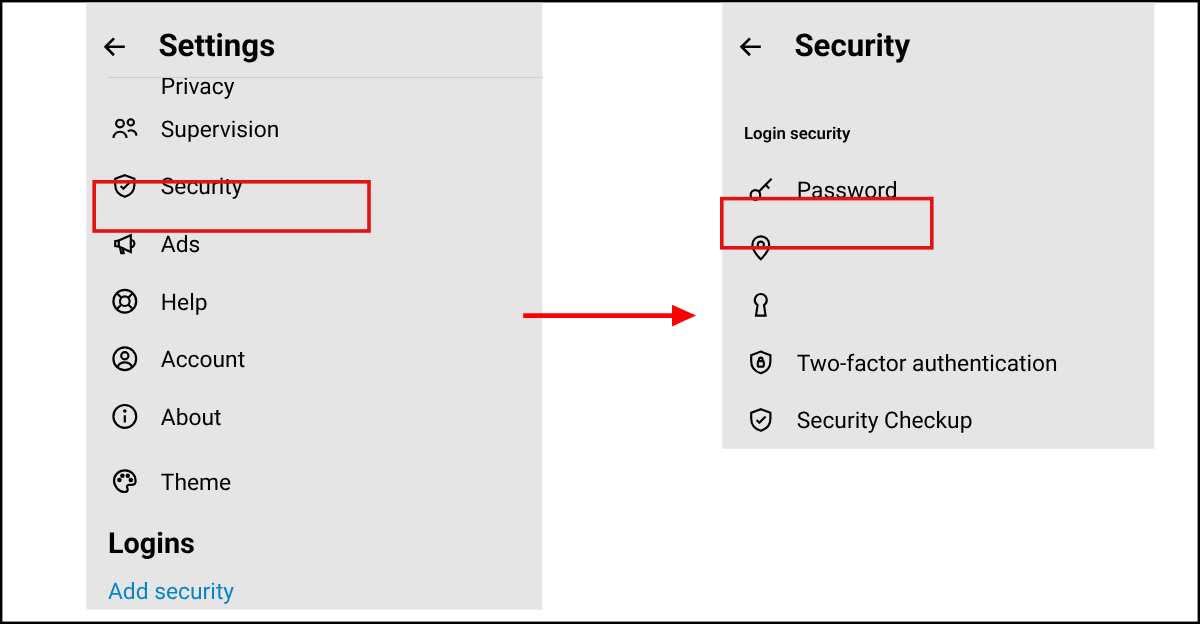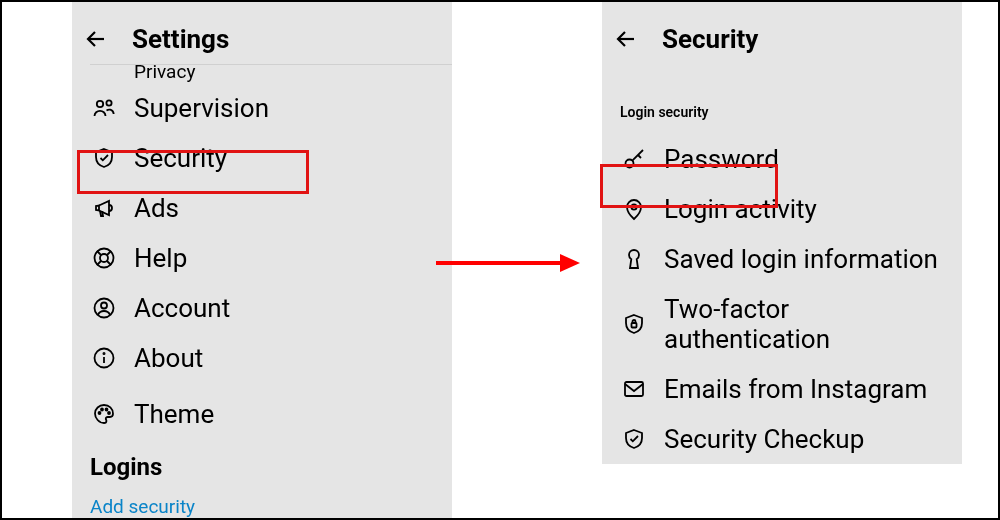--- a/index.html
+++ b/index.html
@@ -81,23 +81,24 @@
     flex-shrink: 0;
   }
   .menu-item .icon-slot svg {
     width: 24px;
     height: 24px;
     stroke: #000;
     stroke-width: 1.8;
     fill: none;
   }
   .menu-item-label {
-    font-size: 26px;
+    font-size: 19px;
     color: #000;
     font-weight: 400;
+    text-align: right;
   }
   .section-heading {
     font-size: 24px;
     color: #000;
     font-weight: 700;
     padding: 14px 0 2px 18px;
   }
   .link-item {
     font-size: 19px;
     color: #0a84c8;
@@ -298,52 +299,41 @@
         <span class="menu-item-label">Password</span>
       </div>
 
       <div class="menu-item">
         <span class="icon-slot">
           <svg viewBox="0 0 24 24">
               <path d="M12 22s7-6.2 7-12a7 7 0 0 0-14 0c0 5.8 7 12 7 12z"></path>
               <circle cx="12" cy="10" r="2.6"></circle>
             </svg>
         </span>
-        <span class="menu-item-label">Login activity</span>
       </div>
 
       <div class="menu-item">
         <span class="icon-slot">
           <svg viewBox="0 0 24 24">
               <path d="M12 3a5 5 0 0 1 5 5c0 1.8-.9 3.3-2.3 4.2L16 21H8l1.3-8.8A5 5 0 0 1 7 8a5 5 0 0 1 5-5z"></path>
             </svg>
         </span>
-        <span class="menu-item-label">Saved login information</span>
       </div>
 
       <div class="menu-item">
         <span class="icon-slot">
           <svg viewBox="0 0 24 24">
               <path d="M12 3l8 3v5c0 5-3.4 8.6-8 10-4.6-1.4-8-5-8-10V6l8-3z"></path>
               <rect x="9.5" y="11" width="5" height="4.5" rx="0.8"></rect>
               <path d="M10.5 11V9.5a1.5 1.5 0 0 1 3 0V11"></path>
             </svg>
         </span>
         <span class="menu-item-label">Two-factor authentication</span>
       </div>
 
-      <div class="menu-item">
-        <span class="icon-slot">
-          <svg viewBox="0 0 24 24">
-              <rect x="3" y="5" width="18" height="14" rx="1.5"></rect>
-              <path d="M3 7l9 7 9-7"></path>
-            </svg>
-        </span>
-        <span class="menu-item-label">Emails from Instagram</span>
-      </div>
 
       <div class="menu-item">
         <span class="icon-slot">
           <svg viewBox="0 0 24 24">
               <path d="M12 3l8 3v5c0 5-3.4 8.6-8 10-4.6-1.4-8-5-8-10V6l8-3z"></path>
               <path d="M8.5 12l2.3 2.3L16 9"></path>
             </svg>
         </span>
         <span class="menu-item-label">Security Checkup</span>
       </div>

